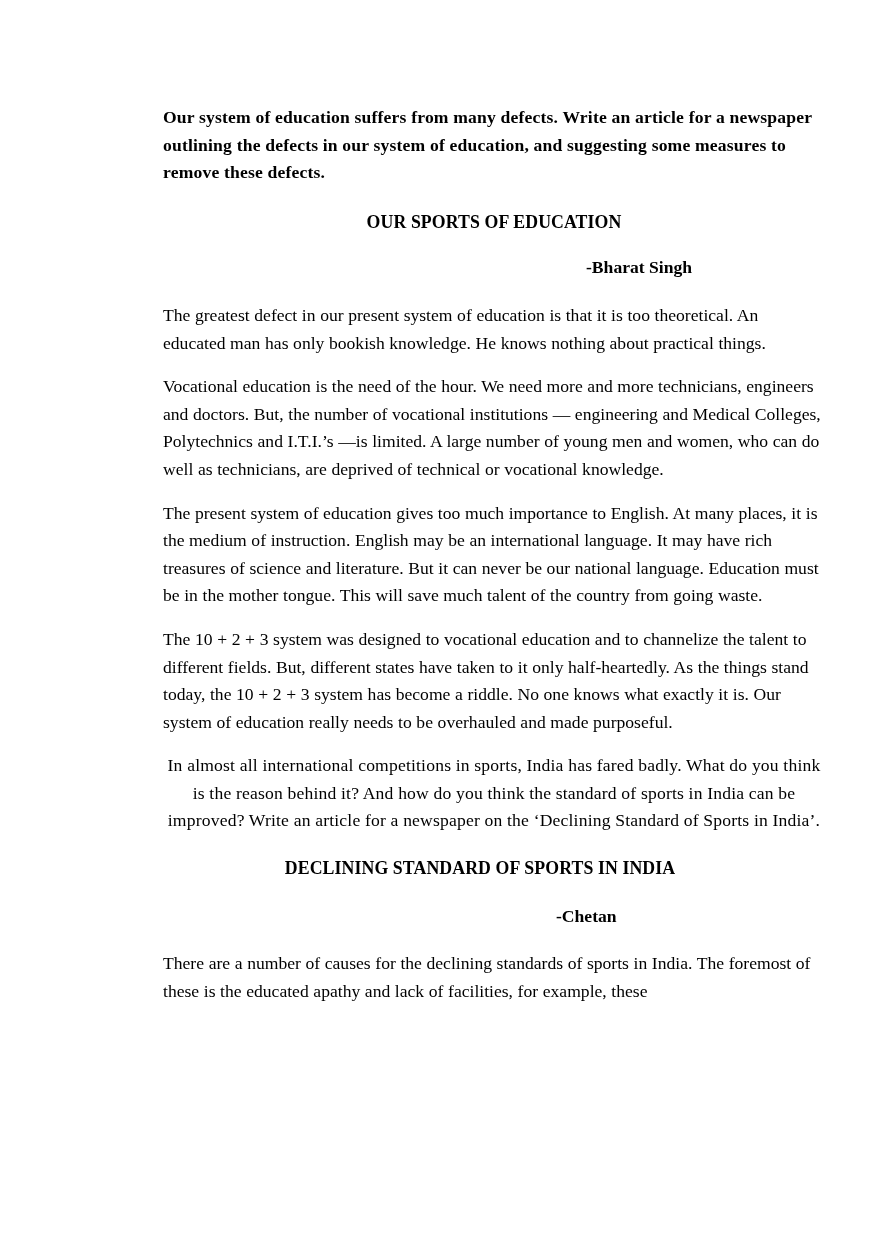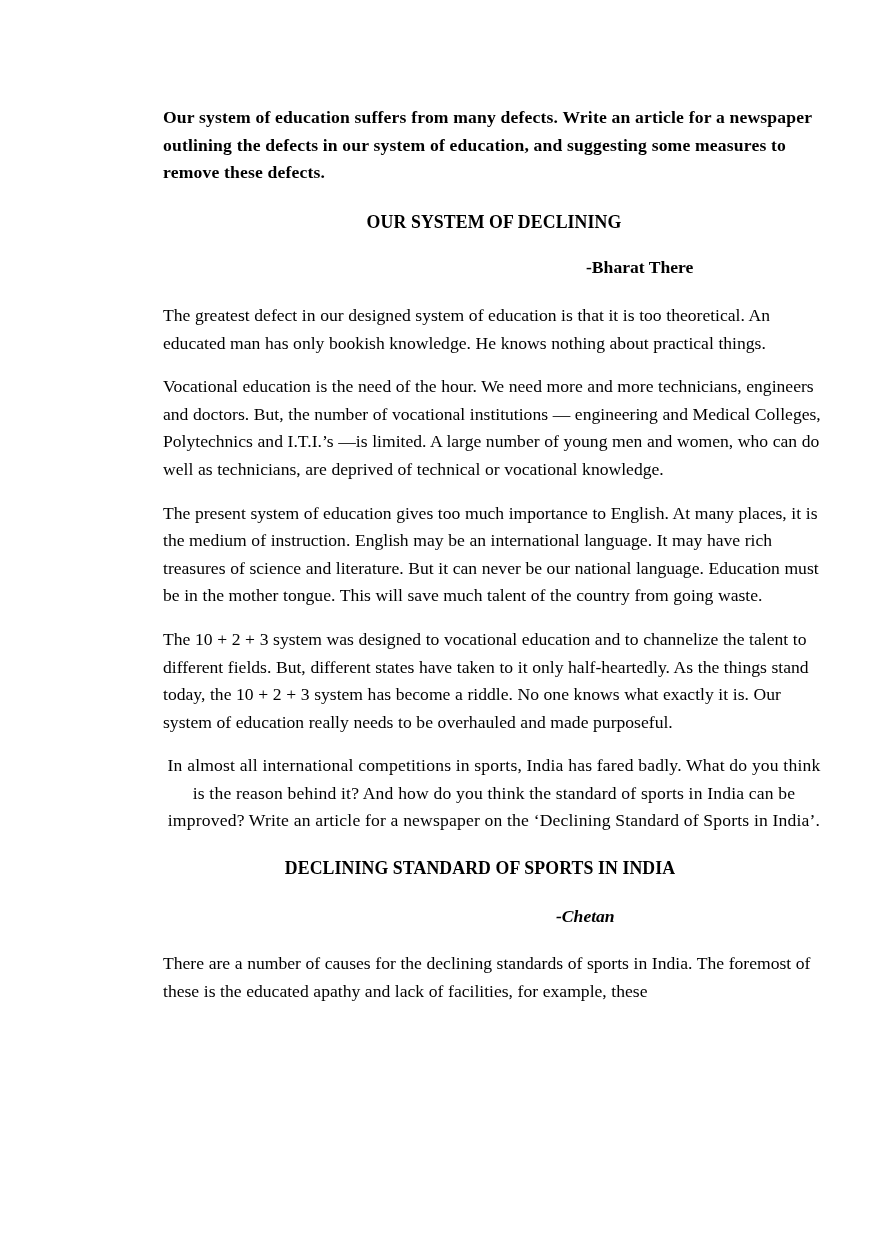--- a/index.html
+++ b/index.html
@@ -62,21 +62,20 @@
     font-weight: bold;
     font-size: 17.6px;
     line-height: 27.6px;
     text-align: left;
     margin: 0 0 20px 0;
     padding-left: 423px;
   }
   .byline.second {
     padding-left: 393px;
     margin: 11px 0 20px 0;
-    font-style: italic;
   }
   
   .para {
     font-size: 17.6px;
     line-height: 27.6px;
     text-align: left;
     margin: 0 0 16px 0;
     word-spacing: 0.012em;
   }
   .para.last {
@@ -84,25 +83,25 @@
   }
 </style>
 </head>
 <body>
 
 <div class="page">
   <div class="content">
 
     <p class="prompt">Our system of education suffers from many defects. Write an article for a newspaper outlining the defects in our system of education, and suggesting some measures to remove these defects.</p>
 
-    <h2 class="article-title">OUR SYSTEM OF DECLINING</h2>
+    <h2 class="article-title">OUR SPORTS OF EDUCATION</h2>
 
-    <p class="byline">-Bharat There</p>
+    <p class="byline">-Bharat Singh</p>
 
-    <p class="para">The greatest defect in our designed system of education is that it is too theoretical. An educated man has only bookish knowledge. He knows nothing about practical things.</p>
+    <p class="para">The greatest defect in our present system of education is that it is too theoretical. An educated man has only bookish knowledge. He knows nothing about practical things.</p>
 
     <p class="para">Vocational education is the need of the hour. We need more and more technicians, engineers and doctors. But, the number of vocational institutions — engineering and Medical Colleges, Polytechnics and I.T.I.’s —is limited. A large number of young men and women, who can do well as technicians, are deprived of technical or vocational knowledge.</p>
 
     <p class="para">The present system of education gives too much importance to English. At many places, it is the medium of instruction. English may be an international language. It may have rich treasures of science and literature. But it can never be our national language. Education must be in the mother tongue. This will save much talent of the country from going waste.</p>
 
     <p class="para">The 10 + 2 + 3 system was designed to vocational education and to channelize the talent to different fields. But, different states have taken to it only half-heartedly. As the things stand today, the 10 + 2 + 3 system has become a riddle. No one knows what exactly it is. Our system of education really needs to be overhauled and made purposeful.</p>
 
     <p class="prompt-2">In almost all international competitions in sports, India has fared badly. What do you think is the reason behind it? And how do you think the standard of sports in India can be improved? Write an article for a newspaper on the ‘Declining Standard of Sports in India’.</p>
 
     <h2 class="article-title second">DECLINING STANDARD OF SPORTS IN INDIA</h2>

